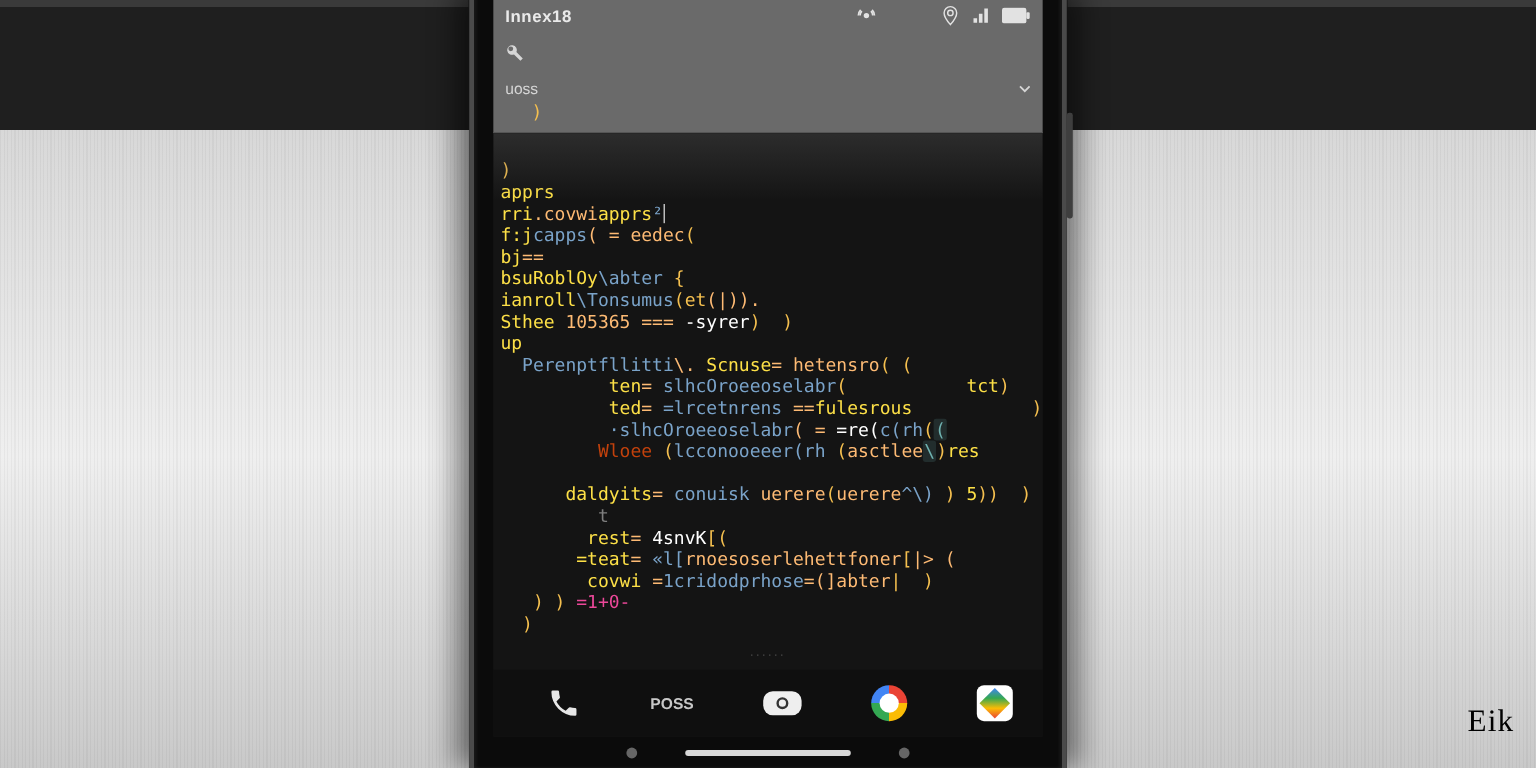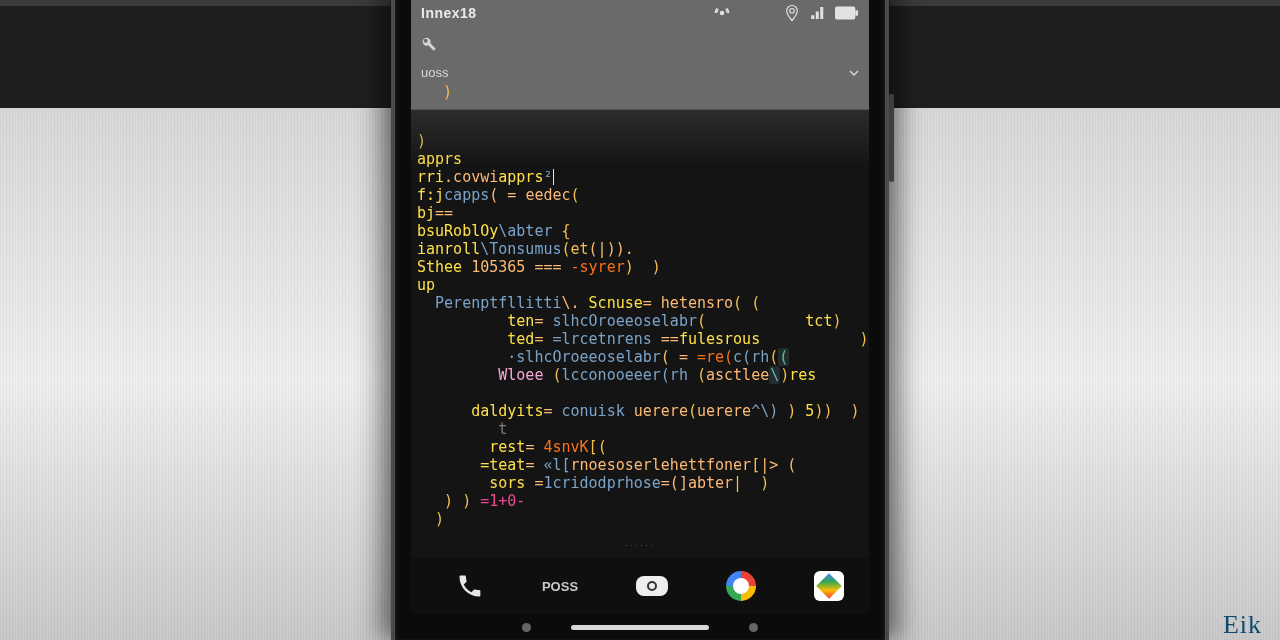--- a/index.html
+++ b/index.html
@@ -27,22 +27,22 @@
   .bg::after {
     content: '';
     position: absolute;
     top: 0; left: 50%;
     transform: translateX(-50%);
     width: 500px; height: 6px;
     background: repeating-linear-gradient(90deg, #2a2a2a 0 4px, #555 4px 8px);
   }
   .watermark {
     position: absolute;
-    right: 18px; bottom: 0;
-    color: #0c4a6e;
+    right: 18px; bottom: 24px;
+    color: #000000;
     font-size: 26px;
     font-family: Georgia, serif;
     letter-spacing: 1px;
   }
   
   .phone {
     position: absolute;
     left: 50%; top: -6px;
     transform: translateX(-50%);
     width: 498px; height: 646px;
@@ -117,23 +117,23 @@
     position: absolute;
     top: 0; left: 0; right: 0; height: 56px;
     background: linear-gradient(to bottom, rgba(90,90,90,0.35), transparent);
     pointer-events: none;
   }
   .c-y { color: #f4bf4f; }
   .c-o { color: #fde047; }
   .c-b { color: #7aa3c9; }
   .c-w { color: #fdba74; }
   .c-g { color: #7e7e7e; }
-  .c-t { color: #f97316; margin-top: 12px; }
+  .c-t { color: #ffffff; margin-top: 12px; }
   .c-p { color: #ec4899; }
-  .c-r { color: #f9a8d4; }
+  .c-r { color: #c2410c; }
   .hl-brace { color: #6fb2b0; background: rgba(120,200,200,0.14); padding: 0 1px; border-radius: 2px; }
   .caret {
     display: inline-block; width: 1px; height: 16px;
     background: #e6e6e6; vertical-align: -3px; margin-left: 1px;
   }
   
   .dock {
     height: 56px;
     background: #0f0f0f;
     display: flex; align-items: center; justify-content: space-around;
@@ -235,21 +235,21 @@
 <span class="c-b">  Perenptfllitti</span><span class="c-w">\. </span><span class="c-o">Scnuse</span><span class="c-w">= </span><span class="c-w">hetensro</span><span class="c-y">( </span><span class="c-y">(</span>
 <span class="c-o">          ten</span><span class="c-w">= </span><span class="c-b">slhcOroeeoselabr</span><span class="c-y">(</span><span>           </span><span class="c-o">tct</span><span class="c-y">)    )</span>
 <span class="c-o">          ted</span><span class="c-w">= </span><span class="c-b">=lrcetnrens </span><span class="c-w">==</span><span class="c-o">fulesrous</span><span class="c-y">           )</span>
 <span>          </span><span class="c-b">·slhcOroeeoselabr</span><span class="c-w">( = </span><span class="c-t">=re(</span><span class="c-b">c(rh</span><span class="c-y">(</span><span class="hl-brace">(</span><span class="c-y">         )</span>
 <span>         </span><span class="c-r">Wloee</span><span class="c-y"> (</span><span class="c-b">lcconooeeer(rh </span><span class="c-y">(</span><span class="c-w">asctlee</span><span class="hl-brace">\</span><span class="c-y">)</span><span class="c-o">res</span><span class="c-y">       )</span>
 <span></span>
 <span>      </span><span class="c-o">daldyits</span><span class="c-w">= </span><span class="c-b">conuisk </span><span class="c-w">uerere</span><span class="c-y">(</span><span class="c-w">uerere</span><span class="c-b">^\)</span><span class="c-y"> ) </span><span class="c-o">5</span><span class="c-y">))  )</span>
 <span class="c-g">         t</span>
 <span class="c-o">        rest</span><span class="c-w">= </span><span class="c-t">4snvK</span><span class="c-y">[</span><span class="c-y">(</span>
 <span>       </span><span class="c-o">=teat</span><span class="c-w">= </span><span class="c-b">«l[</span><span class="c-w">rnoesoserlehettfoner</span><span class="c-y">[</span><span class="c-w">|&gt; (</span>
-<span class="c-o">        sors </span><span class="c-w">=</span><span class="c-b">1cridodprhose</span><span class="c-w">=(</span><span class="c-w">]abter</span><span class="c-y">|  )</span>
+<span class="c-o">        covwi </span><span class="c-w">=</span><span class="c-b">1cridodprhose</span><span class="c-w">=(</span><span class="c-w">]abter</span><span class="c-y">|  )</span>
 <span class="c-y">   ) </span><span class="c-y">) </span><span class="c-p">=1+0-</span>
 <span class="c-y">  )</span>
     </div>
 
     <div class="dock">
       <div class="dock-stamp">······</div>
       <div class="dock-item">
         <svg class="dock-ic" viewBox="0 0 24 24" fill="#e6e6e6">
             <path d="M6.6 10.8a15 15 0 0 0 6.6 6.6l2.2-2.2a1 1 0 0 1 1-.25 11 11 0 0 0 3.5.56 1 1 0 0 1 1 1V20a1 1 0 0 1-1 1A17 17 0 0 1 3 4a1 1 0 0 1 1-1h3.5a1 1 0 0 1 1 1 11 11 0 0 0 .56 3.5 1 1 0 0 1-.25 1z"></path>
           </svg>

